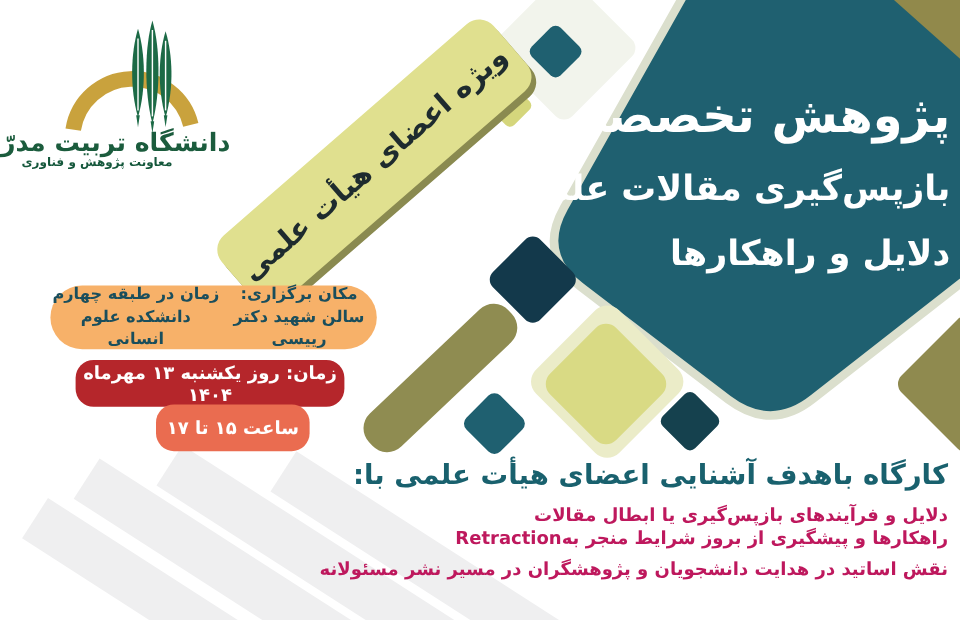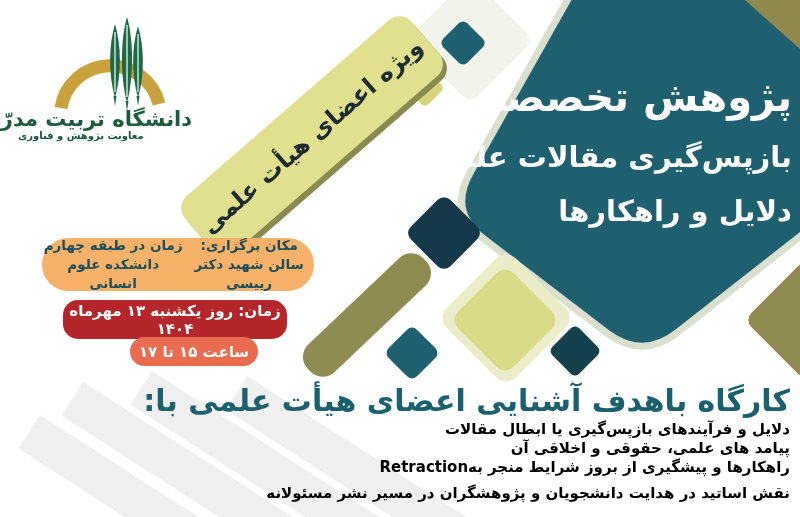--- a/index.html
+++ b/index.html
@@ -32,30 +32,30 @@
   
   .title-line{position:absolute;right:8px;z-index:2;color:#ffffff;direction:rtl;white-space:nowrap;font-weight:bold;}
   .title-1{top:74px;font-size:40px;}
   .title-2{top:140px;font-size:29px;}
   .title-3{top:194px;font-size:29px;margin-left:44px;}
 
   
   .pill{position:absolute;z-index:3;display:flex;flex-direction:row;align-items:center;justify-content:center;direction:rtl;text-align:center;}
   .pill-location{left:42px;top:238px;width:272px;height:53px;background:#F7B169;border-radius:27px;color:#1A4E5C;font-size:13.5px;font-weight:bold;line-height:19px;}
   .pill-date{left:63px;top:300px;width:224px;height:39px;background:#B5262B;border-radius:15px;color:#ffffff;font-size:15px;font-weight:bold;}
-  .pill-time{left:130px;top:337px;width:128px;height:29px;background:#EA6C50;border-radius:15px;color:#ffffff;font-size:15px;font-weight:bold;}
+  .pill-time{left:130px;top:337px;width:128px;height:39px;background:#EA6C50;border-radius:15px;color:#ffffff;font-size:15px;font-weight:bold;}
 
   
   .goals-heading{
     position:absolute;right:10px;top:383px;z-index:2;
-    font-size:30px;font-weight:bold;color:#19616E;direction:rtl;white-space:nowrap;
+    font-size:23px;font-weight:bold;color:#19616E;direction:rtl;white-space:nowrap;
   }
   .goals-list{
     position:absolute;right:10px;top:420px;z-index:2;
-    direction:rtl;text-align:right;color:#000000;font-size:15px;font-weight:bold;line-height:19px;
+    direction:rtl;text-align:right;color:#be185d;font-size:15px;font-weight:bold;line-height:19px;
   }
   .goal-item{white-space:nowrap;}
   .goal-item.last{margin-top:7px;}
 </style>
 </head>
 <body>
 
 <div id="poster">
 
   <svg class="bg" width="800" height="517" viewBox="0 0 800 517">
@@ -118,18 +118,17 @@
   <div class="pill pill-date">
     <span>زمان: روز یکشنبه ۱۳ مهرماه ۱۴۰۴</span>
   </div>
   <div class="pill pill-time">
     <span>ساعت ۱۵ تا ۱۷</span>
   </div>
 
   <div class="goals-heading">کارگاه باهدف آشنایی اعضای هیأت علمی با:</div>
   <div class="goals-list">
     <div class="goal-item">دلایل و فرآیندهای بازپس‌گیری یا ابطال مقالات</div>
-    <div class="goal-item">پیامد های علمی، حقوقی و اخلاقی آن</div>
     <div class="goal-item">راهکارها و پیشگیری از بروز شرایط منجر به‌Retraction</div>
     <div class="goal-item last">نقش اساتید در هدایت دانشجویان و پژوهشگران در مسیر نشر مسئولانه</div>
   </div>
 
 </div>
 
 </body></html>

